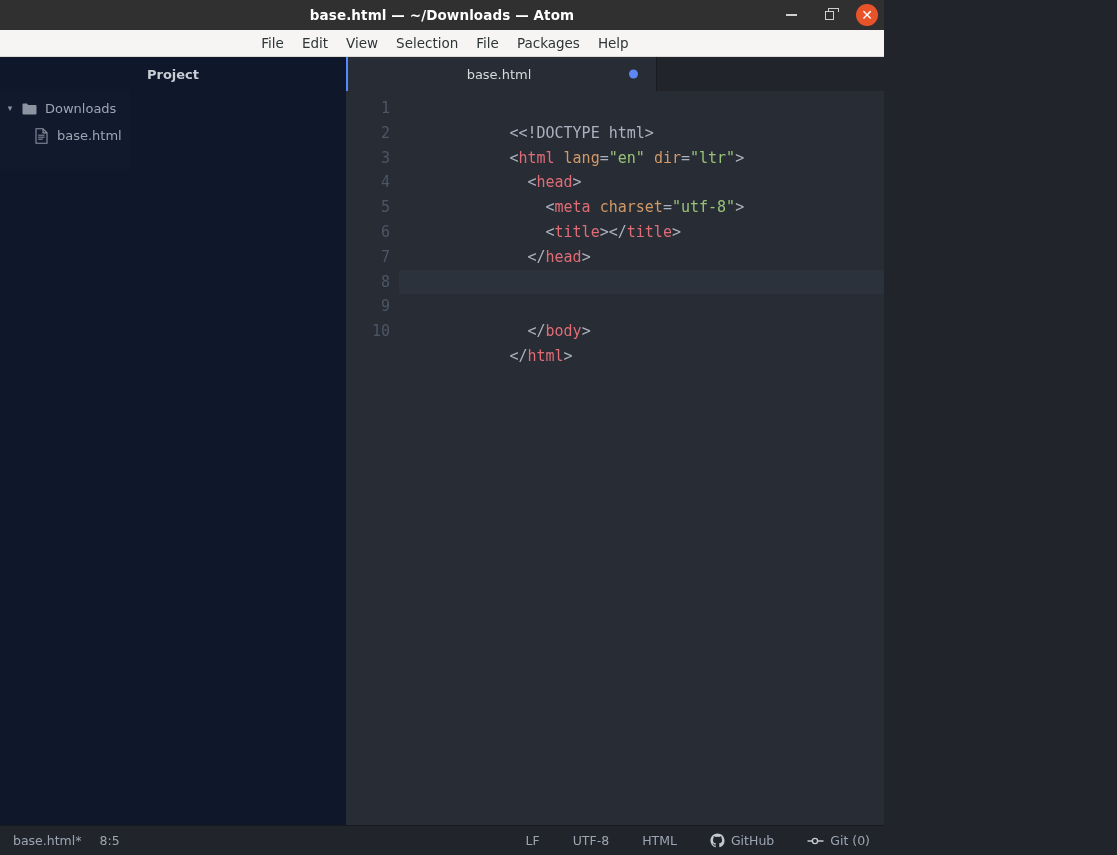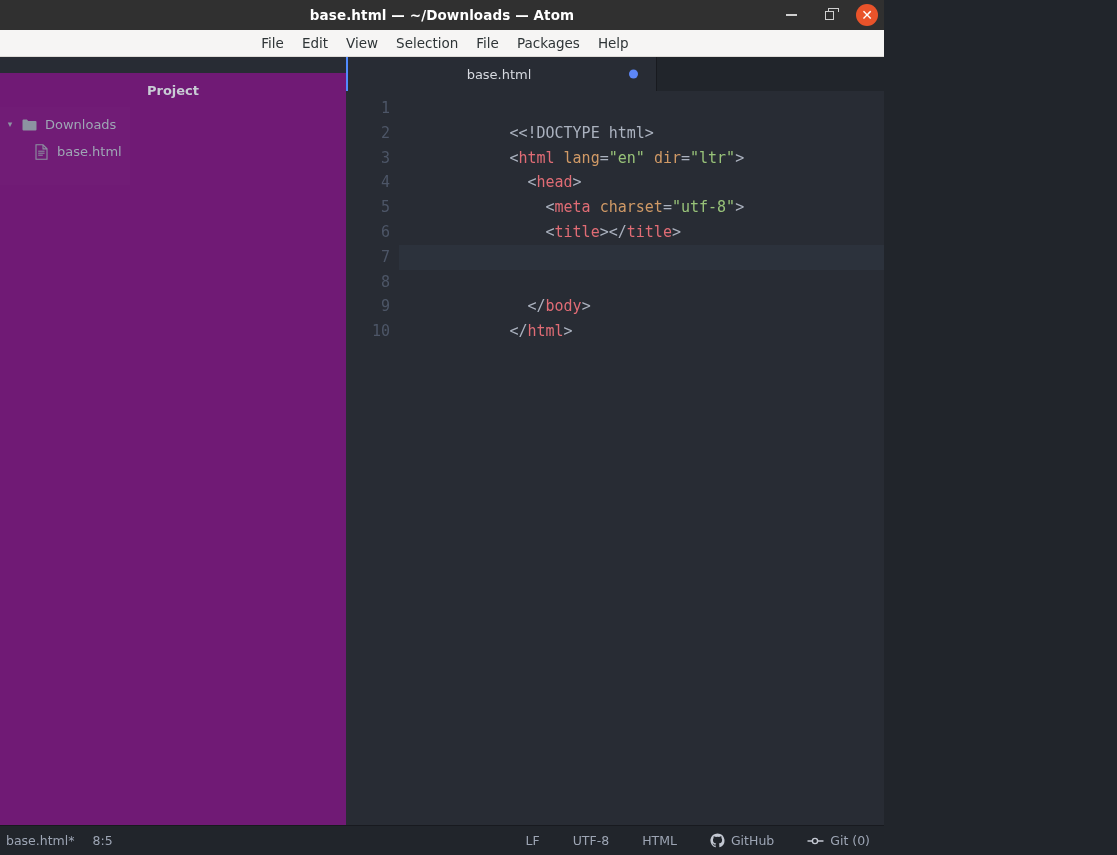--- a/index.html
+++ b/index.html
@@ -115,24 +115,23 @@
     flex: 1 1 auto;
     display: flex;
     min-height: 0;
     background: #282c34;
   }
 
   
   .sidebar {
     width: 346px;
     flex: 0 0 346px;
-    background: #701a75;
+    background: #0f172a;
     position: relative;
     overflow: hidden;
-    margin-top: 16px;
   }
   .sidebar-header {
     height: 34px;
     display: flex;
     align-items: center;
     justify-content: center;
     font-family: "DejaVu Sans", sans-serif;
     font-size: 13px;
     font-weight: bold;
     color: #c8ccd4;
@@ -280,21 +279,21 @@
   }
 
   
   .statusbar {
     height: 30px;
     flex: 0 0 30px;
     background: #21252b;
     border-top: 1px solid #181a1f;
     display: flex;
     align-items: center;
-    padding: 0 14px 0 6px;
+    padding: 0 14px 0 13px;
     font-family: "DejaVu Sans", sans-serif;
     font-size: 12.5px;
     color: #9da5b4;
   }
   .status-left { display: flex; align-items: center; gap: 18px; }
   .status-right { margin-left: auto; display: flex; align-items: center; gap: 33px; }
   .status-item { display: flex; align-items: center; gap: 6px; white-space: nowrap; }
 </style>
 </head>
 <body>
@@ -389,20 +388,23 @@
             <span class="tok-punc">&lt;</span><span class="tok-tag">html</span><span class="tok-punc"> </span><span class="tok-attr">lang</span><span class="tok-punc">=</span><span class="tok-str">"en"</span><span class="tok-punc"> </span><span class="tok-attr">dir</span><span class="tok-punc">=</span><span class="tok-str">"ltr"</span><span class="tok-punc">&gt;</span>
           </div>
           <div class="line">
             <span class="tok-punc">  &lt;</span><span class="tok-tag">head</span><span class="tok-punc">&gt;</span>
           </div>
           <div class="line">
             <span class="tok-punc">    &lt;</span><span class="tok-tag">meta</span><span class="tok-punc"> </span><span class="tok-attr">charset</span><span class="tok-punc">=</span><span class="tok-str">"utf-8"</span><span class="tok-punc">&gt;</span>
           </div>
           <div class="line">
             <span class="tok-punc">    &lt;</span><span class="tok-tag">title</span><span class="tok-punc">&gt;&lt;/</span><span class="tok-tag">title</span><span class="tok-punc">&gt;</span>
+          </div>
+          <div class="line">
+            <span class="tok-punc">  &lt;/</span><span class="tok-tag">head</span><span class="tok-punc">&gt;</span>
           </div>
           <div class="line">
             <span class="tok-punc">  &lt;</span><span class="tok-tag">body</span><span class="tok-punc">&gt;</span>
           </div>
           <div class="line active">
             <span class="tok-punc"></span>
           </div>
           <div class="line">
             <span class="tok-punc">  &lt;/</span><span class="tok-tag">body</span><span class="tok-punc">&gt;</span>
           </div>

